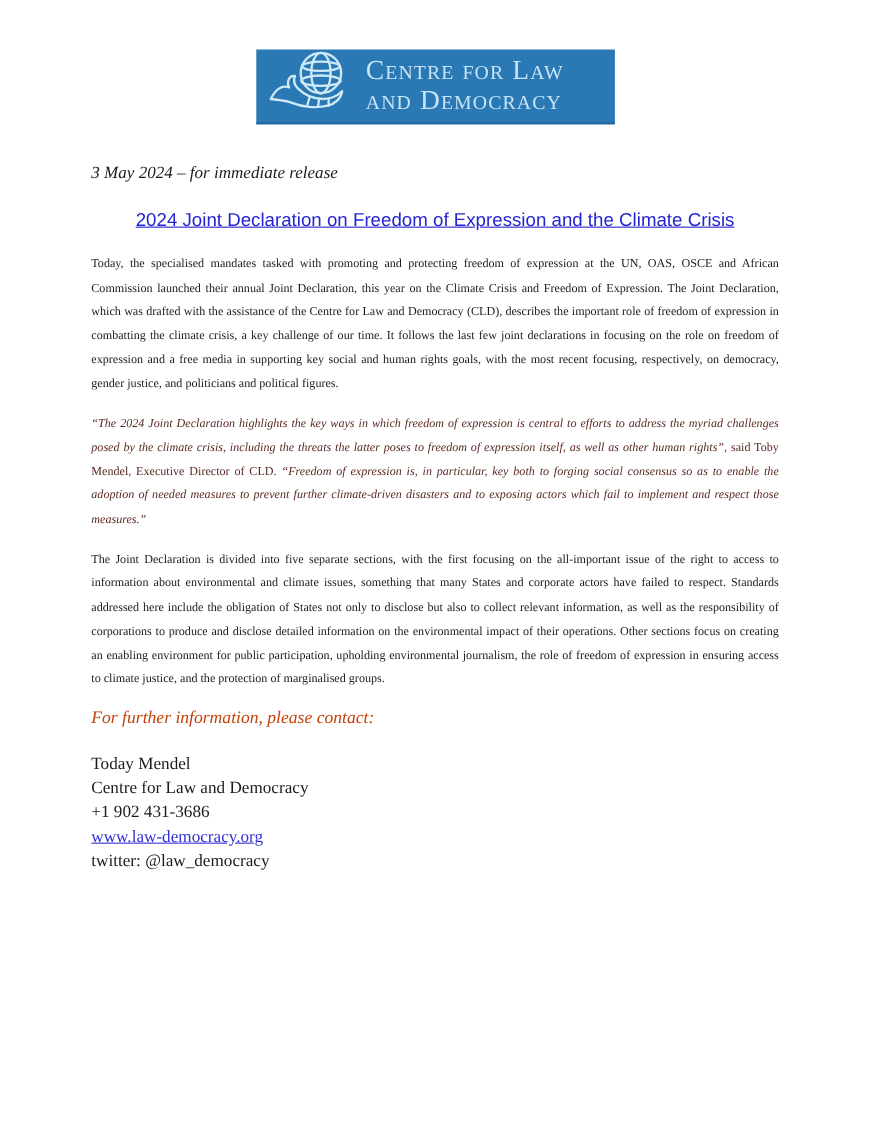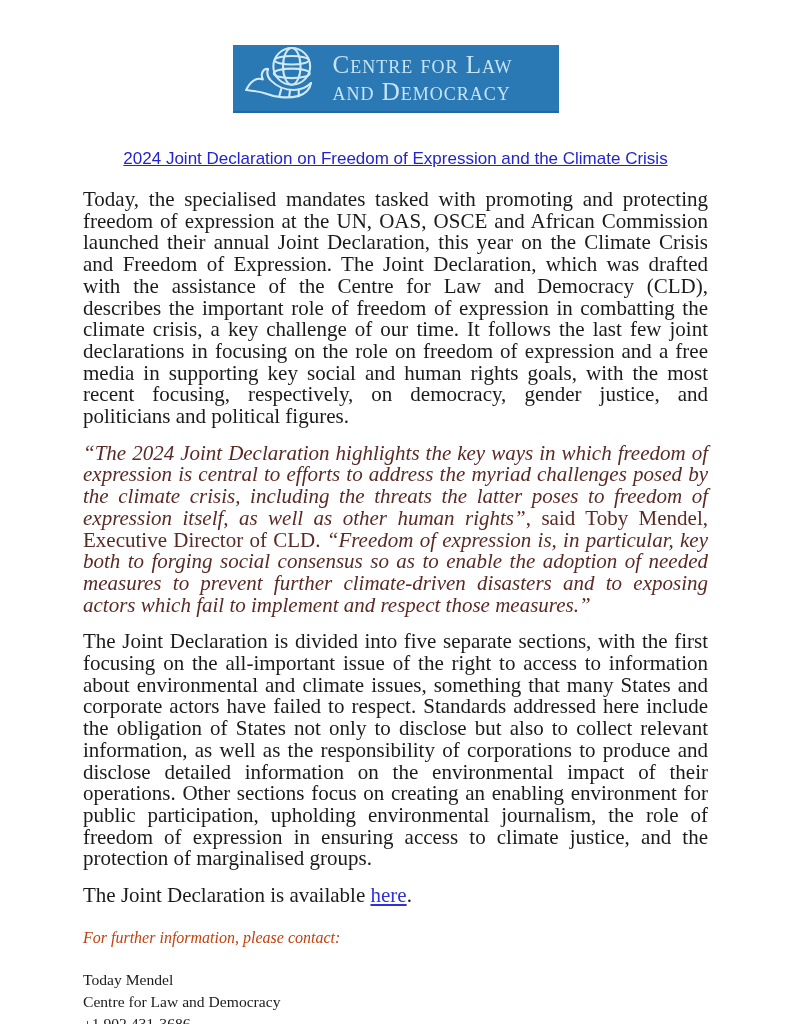--- a/index.html
+++ b/index.html
@@ -53,21 +53,21 @@
   .doc-title {
     font-family: "Liberation Sans", sans-serif;
     font-size: 17px;
     font-weight: normal;
     color: #2323d0;
     text-decoration: underline;
     text-align: center;
     margin: 0 0 20px 0;
   }
   .para {
-    font-size: 21px;
+    font-size: 11px;
     line-height: 21.7px;
     text-align: justify;
     margin: 0 0 15px 0;
   }
   .quote-para { color: #5a2a24; }
   .quote-para .q-italic { font-style: italic; }
   .availability { margin-bottom: 22px; text-align: left; }
   a.doc-link, .doc-link {
     color: #3030d8;
     text-decoration: underline;
@@ -105,30 +105,30 @@
       </svg>
     </span>
     <span class="logo-text">
       <span style="display:block">Centre for Law</span>
       <span style="display:block">and Democracy</span>
     </span>
   </div>
 
   <div class="content">
 
+    <p class="dateline">3 May 2024 – for immediate release</p>
 
     <h1 class="doc-title">2024 Joint Declaration on Freedom of Expression and the Climate Crisis</h1>
 
     <p class="para">Today, the specialised mandates tasked with promoting and protecting freedom of expression at the UN, OAS, OSCE and African Commission launched their annual Joint Declaration, this year on the Climate Crisis and Freedom of Expression. The Joint Declaration, which was drafted with the assistance of the Centre for Law and Democracy (CLD), describes the important role of freedom of expression in combatting the climate crisis, a key challenge of our time. It follows the last few joint declarations in focusing on the role on freedom of expression and a free media in supporting key social and human rights goals, with the most recent focusing, respectively, on democracy, gender justice, and politicians and political figures.</p>
 
     <p class="para quote-para"><span class="q-italic">“The 2024 Joint Declaration highlights the key ways in which freedom of expression is central to efforts to address the myriad challenges posed by the climate crisis, including the threats the latter poses to freedom of expression itself, as well as other human rights”</span><span>, said Toby Mendel, Executive Director of CLD. </span><span class="q-italic">“Freedom of expression is, in particular, key both to forging social consensus so as to enable the adoption of needed measures to prevent further climate-driven disasters and to exposing actors which fail to implement and respect those measures.”</span></p>
 
     <p class="para">The Joint Declaration is divided into five separate sections, with the first focusing on the all-important issue of the right to access to information about environmental and climate issues, something that many States and corporate actors have failed to respect. Standards addressed here include the obligation of States not only to disclose but also to collect relevant information, as well as the responsibility of corporations to produce and disclose detailed information on the environmental impact of their operations. Other sections focus on creating an enabling environment for public participation, upholding environmental journalism, the role of freedom of expression in ensuring access to climate justice, and the protection of marginalised groups.</p>
 
-    <p class="para availability"><span>The Joint Declaration is available </span><a class="doc-link" href="#">here</a><span>.</span></p>
 
     <p class="contact-heading">For further information, please contact:</p>
 
     <div class="contact-block">
       <p class="line">Today Mendel</p>
       <p class="line">Centre for Law and Democracy</p>
       <p class="line">+1 902 431-3686</p>
       <p class="line"><a class="doc-link" href="#">www.law-democracy.org</a></p>
       <p class="line">twitter: @law_democracy</p>
     </div>

